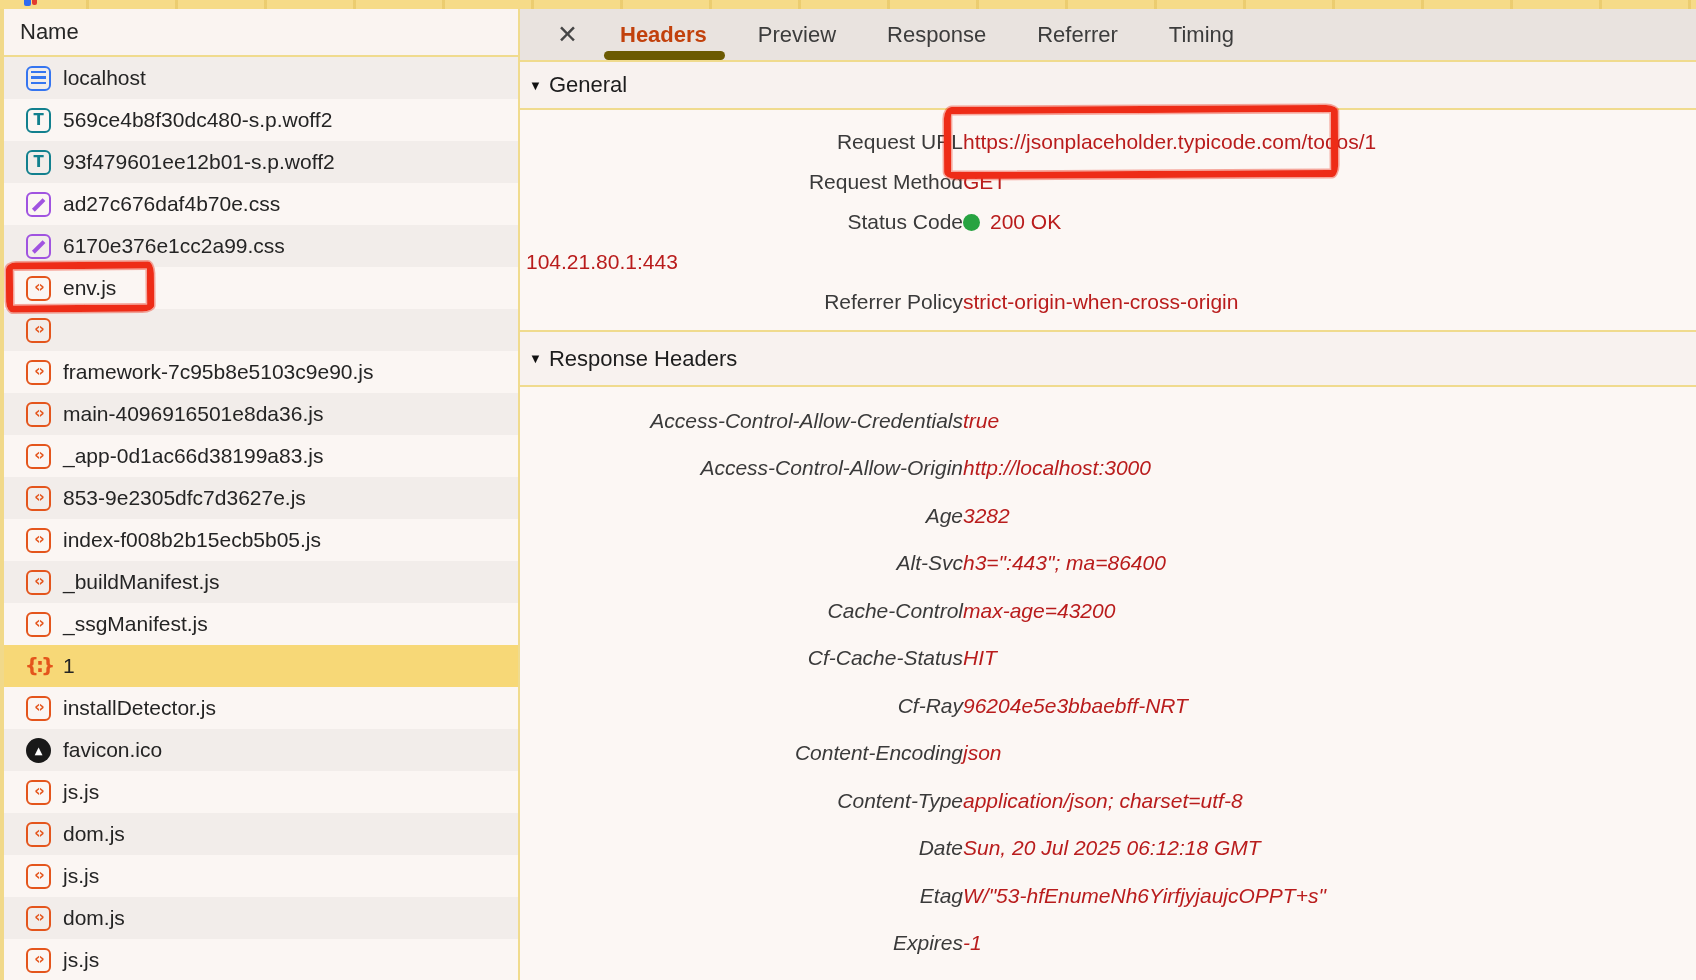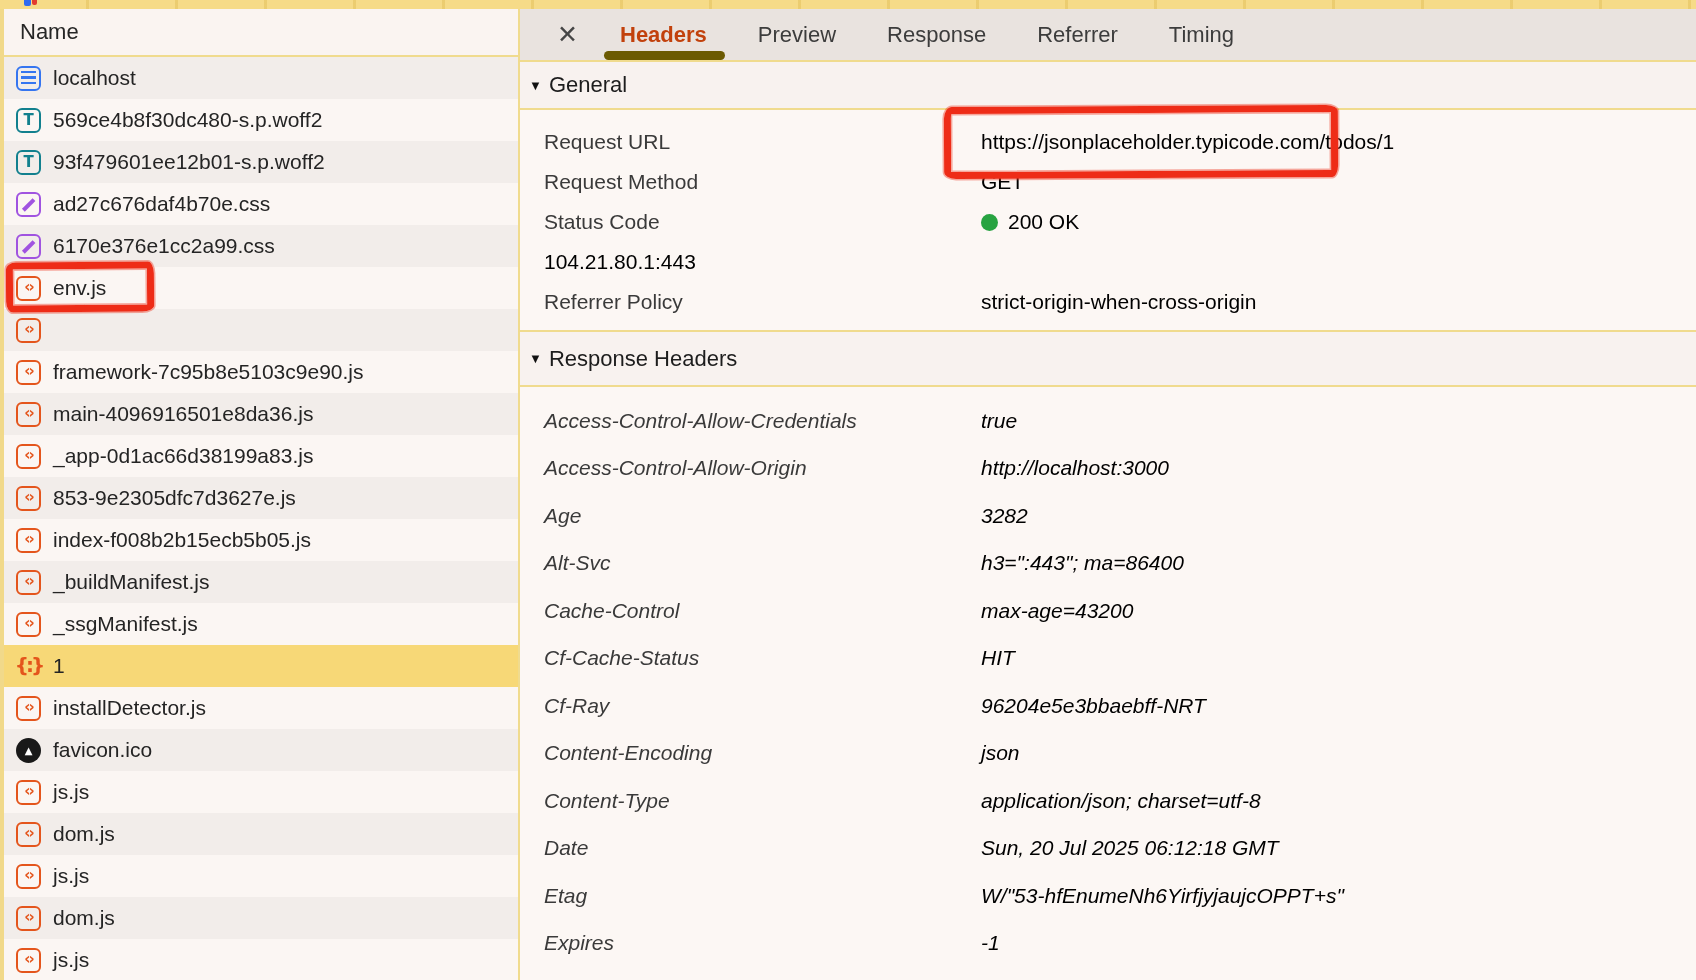--- a/index.html
+++ b/index.html
@@ -31,21 +31,21 @@
     background:#fbf6f3;overflow:hidden;
   }
   .name-header{
     height:48px;background:#faf4f1;border-bottom:2px solid #f0db8e;
     display:flex;align-items:center;padding-left:16px;
     font-size:22px;color:#262626;
   }
   .rows{list-style:none;margin:0;padding:0;}
   .row{
     height:42px;display:flex;align-items:center;gap:12px;
-    padding-left:12px;font-size:21px;color:#242424;white-space:nowrap;
+    padding-left:22px;font-size:21px;color:#242424;white-space:nowrap;
   }
   .row:nth-child(odd){background:#f2edea;}
   .row:nth-child(even){background:#fbf6f3;}
   .row.selected{background:#f7d877;}
 
   
   .ic{
     width:25px;height:25px;border-radius:6px;flex:none;
     display:flex;align-items:center;justify-content:center;
     font-weight:700;font-family:"DejaVu Sans",sans-serif;
@@ -76,24 +76,24 @@
   }
   .section-bar{
     height:48px;background:#f8f2ef;border-bottom:2px solid #f0db8e;
     display:flex;align-items:center;gap:7px;padding-left:9px;
     font-size:22px;color:#1d1d1d;
   }
   .section-bar.resp{border-top:2px solid #f0db8e;height:57px;margin-top:0;}
   .tri{font-size:13px;color:#111;}
   .kv{padding:12px 0 8px;}
   .kv.resp{padding:10px 0 0;}
-  .kv-row{display:flex;align-items:center;height:40px;padding-left:24px;font-size:21px;}
+  .kv-row{display:flex;align-items:center;height:40px;padding-left:6px;font-size:21px;text-align:right;}
   .kv.resp .kv-row{height:47.5px;font-style:italic;}
   .kv-row .k{width:437px;flex:none;color:#3a3a3a;white-space:nowrap;}
-  .kv-row .v{color:#000000;white-space:nowrap;display:flex;align-items:center;}
+  .kv-row .v{color:#b91c1c;white-space:nowrap;display:flex;align-items:center;}
   .dot{width:17px;height:17px;border-radius:50%;background:#27a341;margin-right:10px;flex:none;}
 
   
   .anno{
     position:absolute;z-index:10;pointer-events:none;
     border:7px solid #ee2c17;
     box-shadow:0 0 0 1.5px rgba(238,44,23,.4), inset 0 0 0 1.5px rgba(238,44,23,.4);
   }
   #anno-env{
     left:6px;top:262px;width:148px;height:50px;

